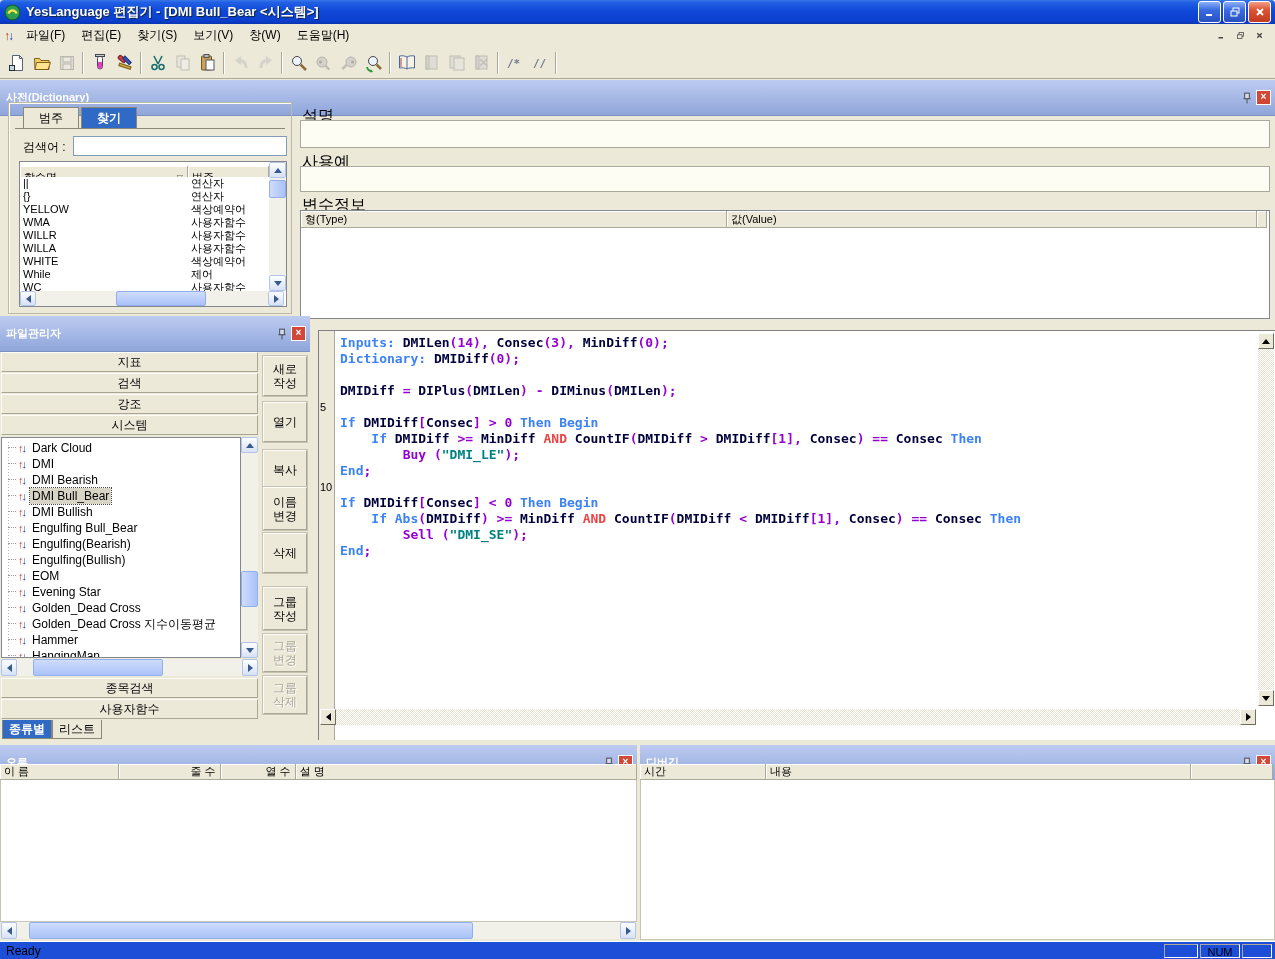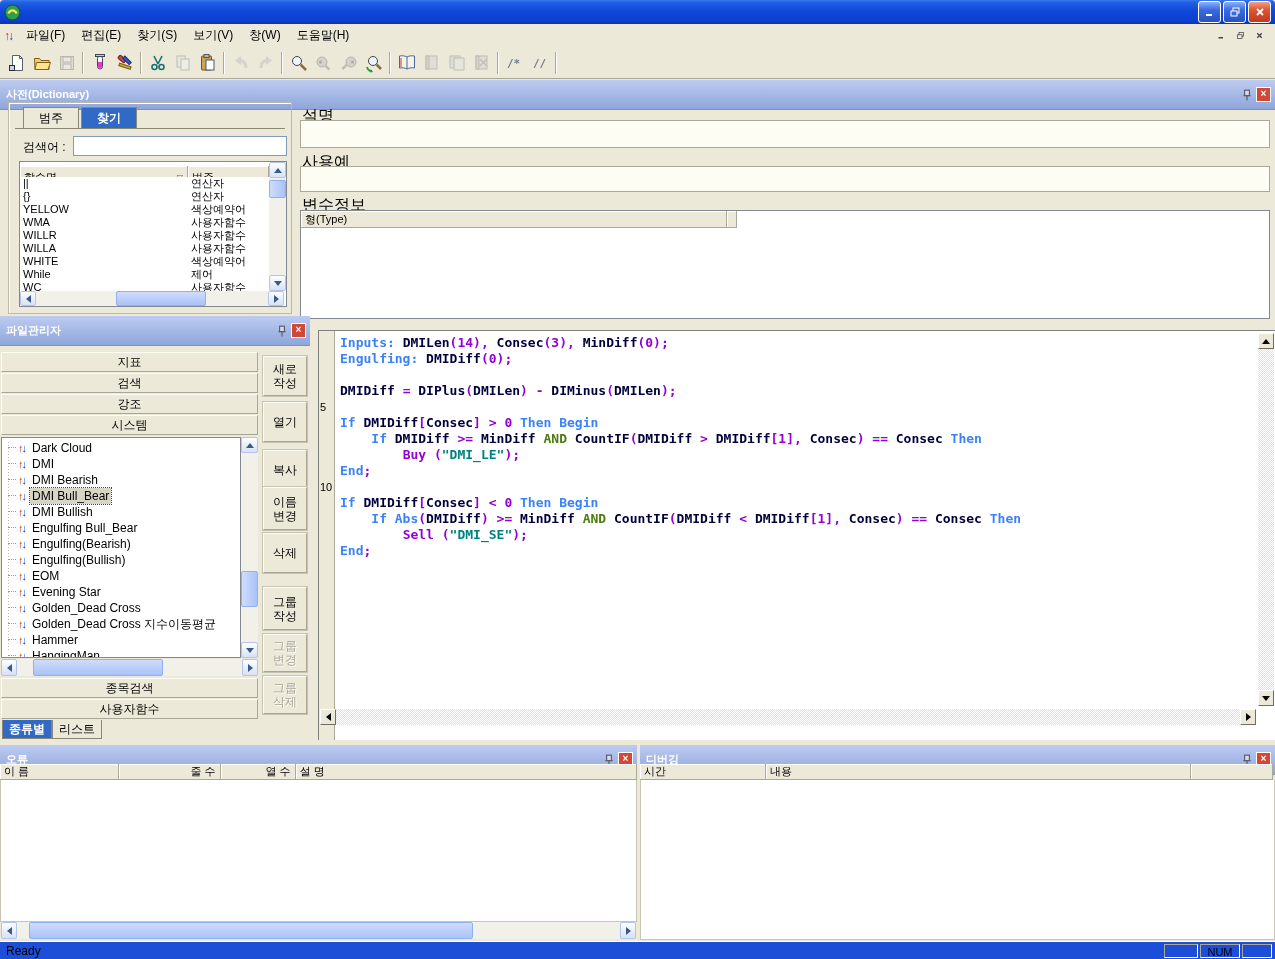--- a/index.html
+++ b/index.html
@@ -28,21 +28,21 @@
 
   
   .toolbar{position:absolute;left:0;top:47px;width:1275px;height:32px;background:#ece9d8;
     border-bottom:1px solid #aca899;display:flex;align-items:center;padding-left:4px;box-sizing:border-box;}
   .tb-btn{width:25px;height:25px;border:1px solid transparent;background:transparent;padding:1px;margin:0;display:inline-flex;align-items:center;justify-content:center;}
   .tb-btn.disabled .tb-ic{filter:grayscale(1) opacity(.45);}
   .tb-ic{width:20px;height:20px;display:inline-flex;}
   .tb-sep{width:1px;height:22px;background:#aca899;border-right:1px solid #fff;margin:0 3px;}
 
   
-  .pcap{position:absolute;height:30px;background:linear-gradient(180deg,#bdcbf1,#8fa6da);
+  .pcap{position:absolute;height:36px;background:linear-gradient(180deg,#bdcbf1,#8fa6da);
     display:flex;align-items:center;color:#fff;font-weight:bold;font-size:11px;padding-left:6px;box-sizing:border-box;
     border-bottom:1px solid #7a90c2;}
   .pcap-btns{margin-left:auto;display:flex;align-items:center;gap:3px;padding-right:4px;}
   .pcap-pin{width:12px;height:12px;display:inline-flex;}
   .pcap-close{width:13px;height:13px;background:#d14836;border:1px solid #fff;color:#fff;
     font-size:10px;line-height:11px;text-align:center;font-weight:bold;}
 
   
   .dict-box{position:absolute;left:8px;top:102px;width:282px;height:210px;
     border:1px solid #bdb9a8;box-shadow:inset 1px 1px 0 #fffef6;}
@@ -90,21 +90,21 @@
 
   
   .editor{position:absolute;left:318px;top:330px;width:957px;height:410px;background:#fff;
     border-top:1px solid #808080;border-left:1px solid #808080;box-sizing:border-box;}
   .gutter{position:absolute;left:0;top:0;width:16px;height:100%;background:#ece9d8;border-right:1px solid #aca899;
     padding-top:4px;box-sizing:border-box;font-size:11px;color:#000;}
   .gutter div{height:16px;line-height:16px;padding-left:1px;}
   .code{position:absolute;left:21px;top:4px;right:20px;font-family:"DejaVu Sans Mono","Liberation Mono",monospace;
     font-size:13px;font-weight:bold;}
   .code-line{height:16px;line-height:16px;white-space:pre;}
-  .tk-k{color:#3b82f6}.tk-i{color:#00003c}.tk-o{color:#9400d3}.tk-a{color:#4d7c0f}.tk-s{color:#008080}.tk-p{color:#00003c}
+  .tk-k{color:#3b82f6}.tk-i{color:#00003c}.tk-o{color:#9400d3}.tk-a{color:#ef4444}.tk-s{color:#008080}.tk-p{color:#00003c}
 
   
   .sb{position:absolute;display:flex;}
   .sb-v{flex-direction:column;} .sb-h{flex-direction:row;}
   .sb-btn{flex:0 0 16px;display:flex;align-items:center;justify-content:center;box-sizing:border-box;}
   .sb-track{flex:1 1 auto;position:relative;}
   .sb-thumb{position:absolute;}
   .sb-v .sb-thumb{left:0;right:0;} .sb-h .sb-thumb{top:0;bottom:0;}
   .sb-xp .sb-btn{background:linear-gradient(180deg,#fdfeff,#d7e2f6);border:1px solid #b3c4e8;border-radius:2px;}
   .sb-xp .sb-track{background:#f1f0e9;}
@@ -135,20 +135,21 @@
 
 <div class="app">
 
   <div class="titlebar">
     <span class="app-icon">
       <svg viewBox="0 0 16 16">
           <circle cx="8" cy="8" r="7" fill="#2f9e4f" stroke="#0d5f2a"></circle>
           <path d="M4 9c2-4 6-4 8 0" stroke="#ffe24a" stroke-width="2" fill="none"></path>
         </svg>
     </span>
+    <span class="title-text">YesLanguage 편집기 - [DMI Bull_Bear &lt;시스템&gt;]</span>
     <span class="win-btns">
       <span class="win-btn">
           <svg width="12" height="12" viewBox="0 0 12 12">
             <rect x="2" y="8" width="6" height="2" fill="#fff"></rect>
           </svg>
         </span>
       <span class="win-btn">
           <svg width="12" height="12" viewBox="0 0 12 12">
             <rect x="4" y="2" width="6" height="5" fill="none" stroke="#fff"></rect>
             <rect x="2" y="5" width="6" height="5" fill="#3c6cd8" stroke="#fff"></rect>
@@ -458,20 +459,21 @@
   </div>
 
   <span class="dict-label" style="left:302px;top:106px;">설명</span>
   <div class="flat-box" style="left:300px;top:120px;width:968px;height:26px;"></div>
   <span class="dict-label" style="left:302px;top:152px;">사용예</span>
   <div class="flat-box" style="left:300px;top:166px;width:968px;height:24px;"></div>
   <span class="dict-label" style="left:302px;top:195px;">변수정보</span>
   <div class="vi-table">
     <div class="vi-head" id="vi-head">
         <span class="hcell" style="width: 426px;">형(Type)</span>
+        <span class="hcell" style="width: 530px;">값(Value)</span>
         <span class="hcell" style="width: 10px;"></span>
       </div>
   </div>
 
   <div class="pcap" style="left:0;top:316px;width:310px;">
     <span>파일관리자</span>
     <span class="pcap-btns">
       <span class="pcap-pin">
           <svg viewBox="0 0 10 10">
             <rect x="3" y="1" width="4" height="4.5" fill="#d8dcea" stroke="#5a5f6e"></rect>
@@ -619,21 +621,21 @@
         <div></div>
         <div></div>
         <div>10</div>
         <div></div>
         <div></div>
         <div></div>
         <div></div>
       </div>
     <div class="code" id="code">
         <div class="code-line"><span class="tk-k">Inputs:</span><span class="tk-p"> </span><span class="tk-i">DMILen</span><span class="tk-o">(14)</span><span class="tk-o">,</span><span class="tk-p"> </span><span class="tk-i">Consec</span><span class="tk-o">(3)</span><span class="tk-o">,</span><span class="tk-p"> </span><span class="tk-i">MinDiff</span><span class="tk-o">(0)</span><span class="tk-o">;</span></div>
-        <div class="code-line"><span class="tk-k">Engulfing:</span><span class="tk-p"> </span><span class="tk-i">DMIDiff</span><span class="tk-o">(0)</span><span class="tk-o">;</span></div>
+        <div class="code-line"><span class="tk-k">Dictionary:</span><span class="tk-p"> </span><span class="tk-i">DMIDiff</span><span class="tk-o">(0)</span><span class="tk-o">;</span></div>
         <div class="code-line">&nbsp;</div>
         <div class="code-line"><span class="tk-i">DMIDiff</span><span class="tk-p"> </span><span class="tk-o">=</span><span class="tk-p"> </span><span class="tk-i">DIPlus</span><span class="tk-o">(</span><span class="tk-i">DMILen</span><span class="tk-o">)</span><span class="tk-p"> </span><span class="tk-o">-</span><span class="tk-p"> </span><span class="tk-i">DIMinus</span><span class="tk-o">(</span><span class="tk-i">DMILen</span><span class="tk-o">)</span><span class="tk-o">;</span></div>
         <div class="code-line">&nbsp;</div>
         <div class="code-line"><span class="tk-k">If</span><span class="tk-p"> </span><span class="tk-i">DMIDiff</span><span class="tk-o">[</span><span class="tk-i">Consec</span><span class="tk-o">]</span><span class="tk-p"> </span><span class="tk-o">&gt;</span><span class="tk-p"> </span><span class="tk-o">0</span><span class="tk-p"> </span><span class="tk-k">Then</span><span class="tk-p"> </span><span class="tk-k">Begin</span></div>
         <div class="code-line"><span class="tk-p">    </span><span class="tk-k">If</span><span class="tk-p"> </span><span class="tk-i">DMIDiff</span><span class="tk-p"> </span><span class="tk-o">&gt;=</span><span class="tk-p"> </span><span class="tk-i">MinDiff</span><span class="tk-p"> </span><span class="tk-a">AND</span><span class="tk-p"> </span><span class="tk-i">CountIF</span><span class="tk-o">(</span><span class="tk-i">DMIDiff</span><span class="tk-p"> </span><span class="tk-o">&gt;</span><span class="tk-p"> </span><span class="tk-i">DMIDiff</span><span class="tk-o">[1]</span><span class="tk-o">,</span><span class="tk-p"> </span><span class="tk-i">Consec</span><span class="tk-o">)</span><span class="tk-p"> </span><span class="tk-o">==</span><span class="tk-p"> </span><span class="tk-i">Consec</span><span class="tk-p"> </span><span class="tk-k">Then</span></div>
         <div class="code-line"><span class="tk-p">        </span><span class="tk-o">Buy</span><span class="tk-p"> </span><span class="tk-o">(</span><span class="tk-s">"DMI_LE"</span><span class="tk-o">)</span><span class="tk-o">;</span></div>
         <div class="code-line"><span class="tk-k">End</span><span class="tk-o">;</span></div>
         <div class="code-line">&nbsp;</div>
         <div class="code-line"><span class="tk-k">If</span><span class="tk-p"> </span><span class="tk-i">DMIDiff</span><span class="tk-o">[</span><span class="tk-i">Consec</span><span class="tk-o">]</span><span class="tk-p"> </span><span class="tk-o">&lt;</span><span class="tk-p"> </span><span class="tk-o">0</span><span class="tk-p"> </span><span class="tk-k">Then</span><span class="tk-p"> </span><span class="tk-k">Begin</span></div>
         <div class="code-line"><span class="tk-p">    </span><span class="tk-k">If</span><span class="tk-p"> </span><span class="tk-k">Abs</span><span class="tk-o">(</span><span class="tk-i">DMIDiff</span><span class="tk-o">)</span><span class="tk-p"> </span><span class="tk-o">&gt;=</span><span class="tk-p"> </span><span class="tk-i">MinDiff</span><span class="tk-p"> </span><span class="tk-a">AND</span><span class="tk-p"> </span><span class="tk-i">CountIF</span><span class="tk-o">(</span><span class="tk-i">DMIDiff</span><span class="tk-p"> </span><span class="tk-o">&lt;</span><span class="tk-p"> </span><span class="tk-i">DMIDiff</span><span class="tk-o">[1]</span><span class="tk-o">,</span><span class="tk-p"> </span><span class="tk-i">Consec</span><span class="tk-o">)</span><span class="tk-p"> </span><span class="tk-o">==</span><span class="tk-p"> </span><span class="tk-i">Consec</span><span class="tk-p"> </span><span class="tk-k">Then</span></div>

